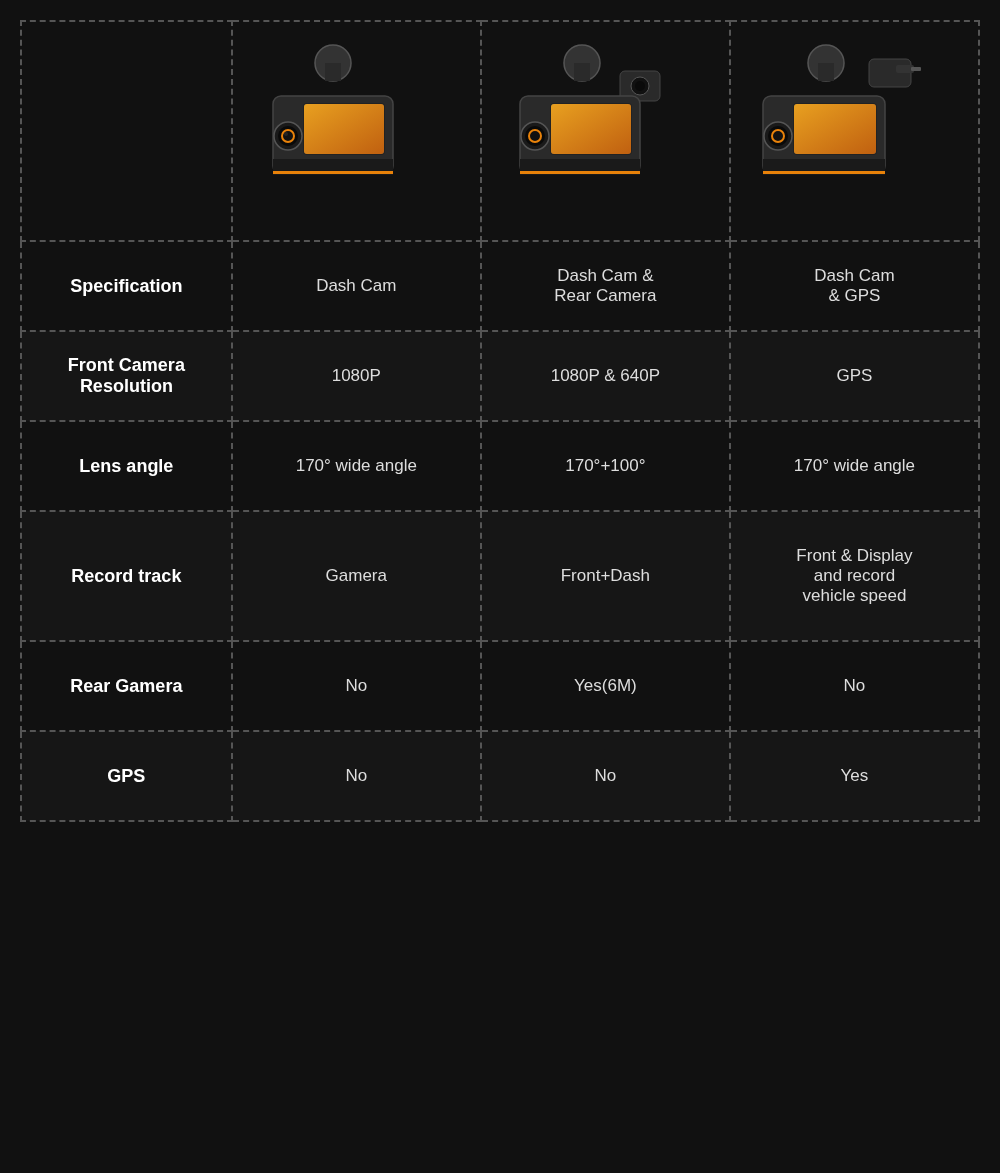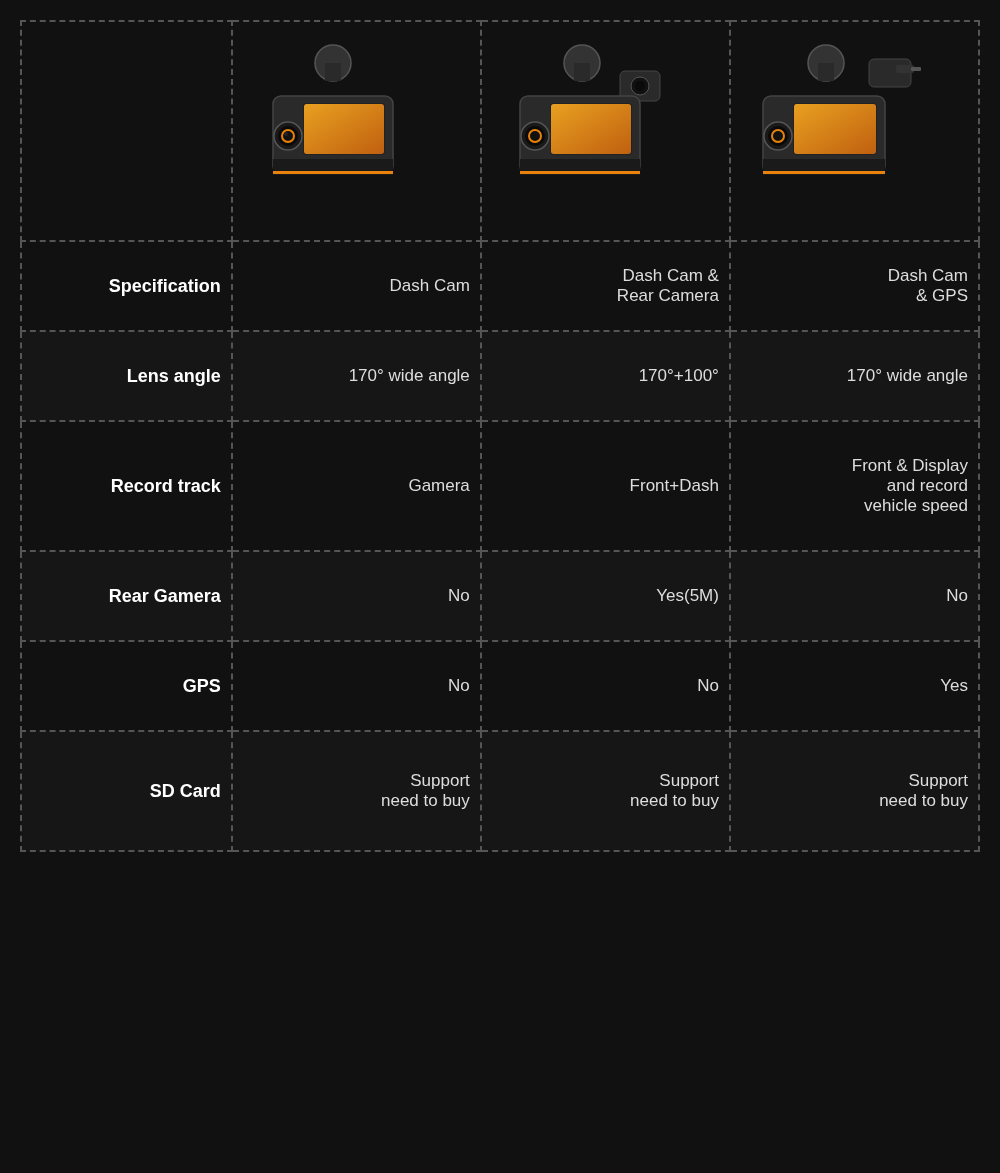--- a/index.html
+++ b/index.html
@@ -27,21 +27,21 @@
     .comparison-table {
       width: 100%;
       border-collapse: collapse;
       border: 2px dashed #555;
     }
 
     .comparison-table td,
     .comparison-table th {
       border: 2px dashed #555;
       padding: 14px 10px;
-      text-align: right;
+      text-align: center;
       vertical-align: middle;
     }
 
     .header-row td {
       background: #111;
       height: 220px;
     }
 
     .spec-label {
       background: #111;
@@ -224,20 +224,35 @@
       <td class="data-cell">
         <span style="white-space:pre-line">Dash Cam &amp;
 Rear Camera</span>
       </td>
       <td class="data-cell">
         <span style="white-space:pre-line">Dash Cam
 &amp; GPS</span>
       </td>
     </tr>
 
+    <tr class="row-spec">
+      <td class="spec-label">
+        <span style="white-space:pre-line">Front Camera
+Resolution</span>
+      </td>
+      <td class="data-cell">
+        <span>1080P</span>
+      </td>
+      <td class="data-cell">
+        <span>1080P &amp; 640P</span>
+      </td>
+      <td class="data-cell">
+        <span>GPS</span>
+      </td>
+    </tr>
 
     <tr class="row-spec">
       <td class="spec-label">
         <span>Lens angle</span>
       </td>
       <td class="data-cell">
         <span>170° wide angle</span>
       </td>
       <td class="data-cell">
         <span>170°+100°</span>
@@ -266,21 +281,21 @@
     </tr>
 
     <tr class="row-spec">
       <td class="spec-label">
         <span>Rear Gamera</span>
       </td>
       <td class="data-cell">
         <span>No</span>
       </td>
       <td class="data-cell">
-        <span>Yes(5M)</span>
+        <span>Yes(6M)</span>
       </td>
       <td class="data-cell">
         <span>No</span>
       </td>
     </tr>
 
     <tr class="row-spec">
       <td class="spec-label">
         <span>GPS</span>
       </td>
@@ -288,32 +303,15 @@
         <span>No</span>
       </td>
       <td class="data-cell">
         <span>No</span>
       </td>
       <td class="data-cell">
         <span>Yes</span>
       </td>
     </tr>
 
-    <tr class="row-sdcard">
-      <td class="spec-label">
-        <span>SD Card</span>
-      </td>
-      <td class="data-cell">
-        <span style="white-space:pre-line">Support
-need to buy</span>
-      </td>
-      <td class="data-cell">
-        <span style="white-space:pre-line">Support
-need to buy</span>
-      </td>
-      <td class="data-cell">
-        <span style="white-space:pre-line">Support
-need to buy</span>
-      </td>
-    </tr>
   </tbody>
     </table>
 </div>
 
 </body></html>

